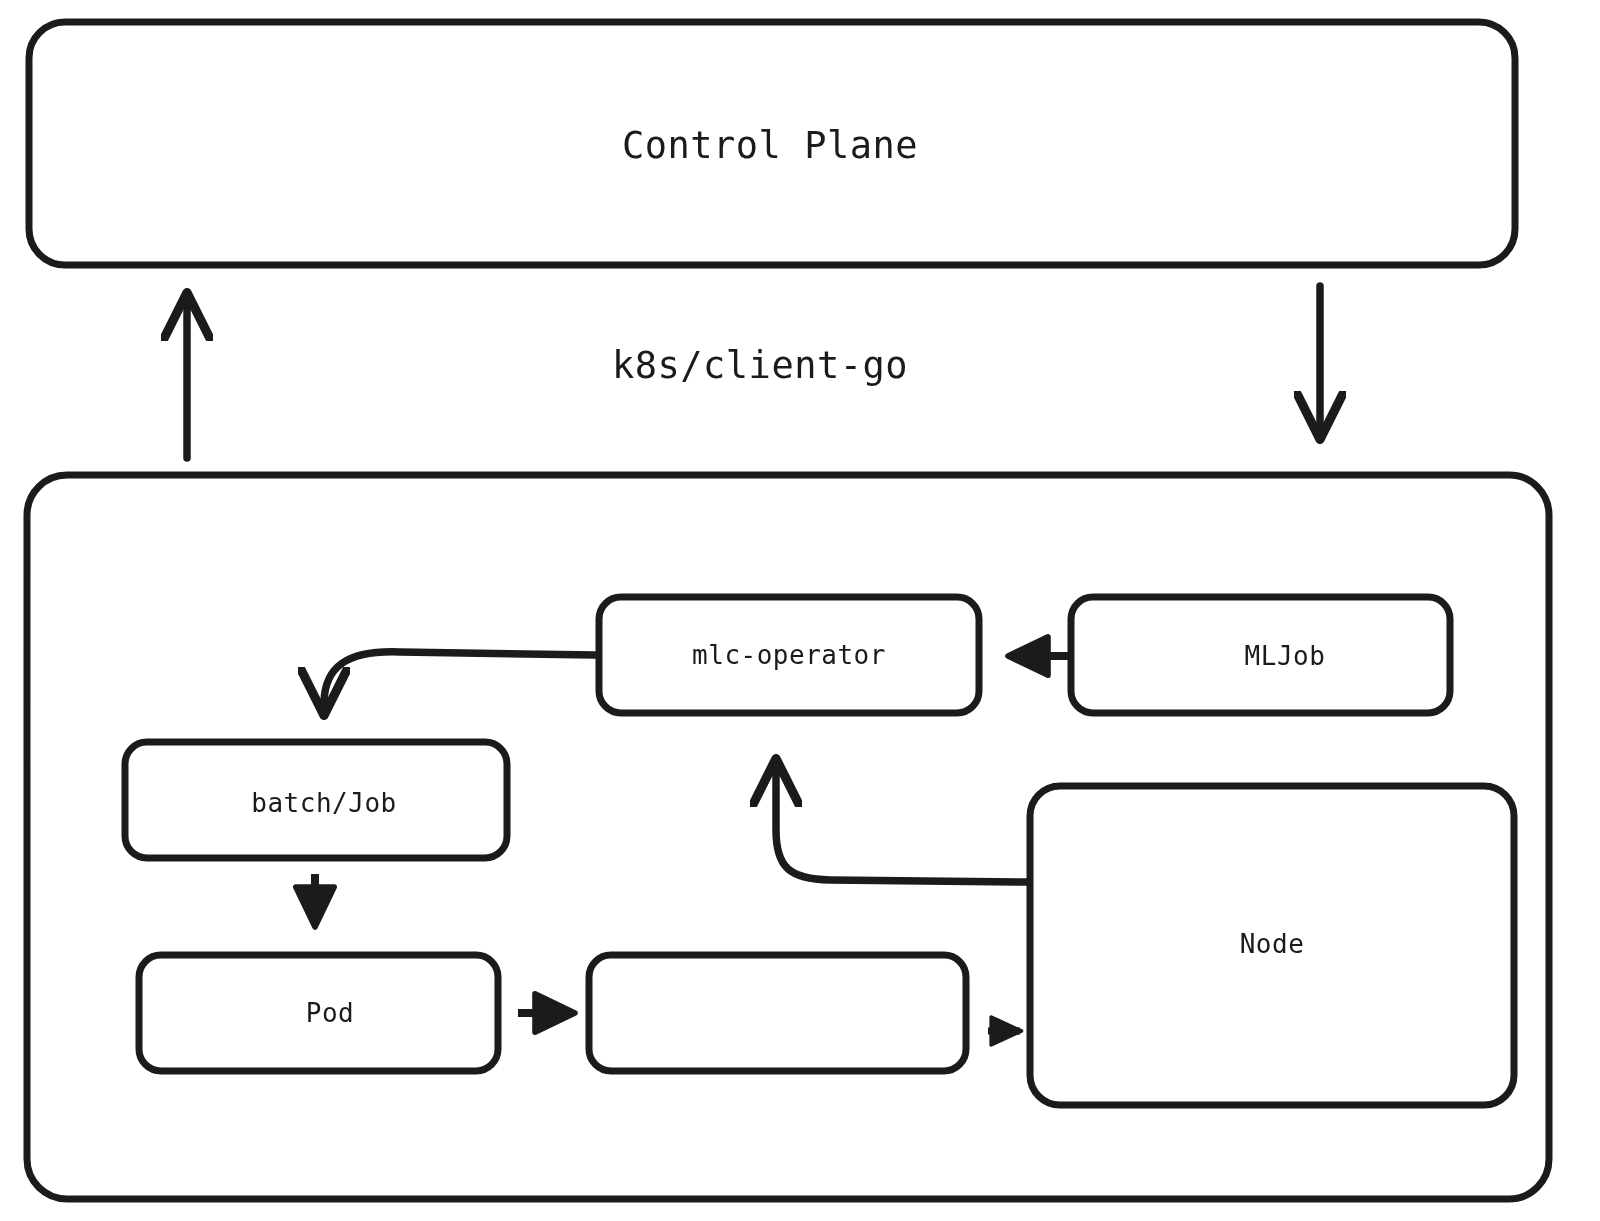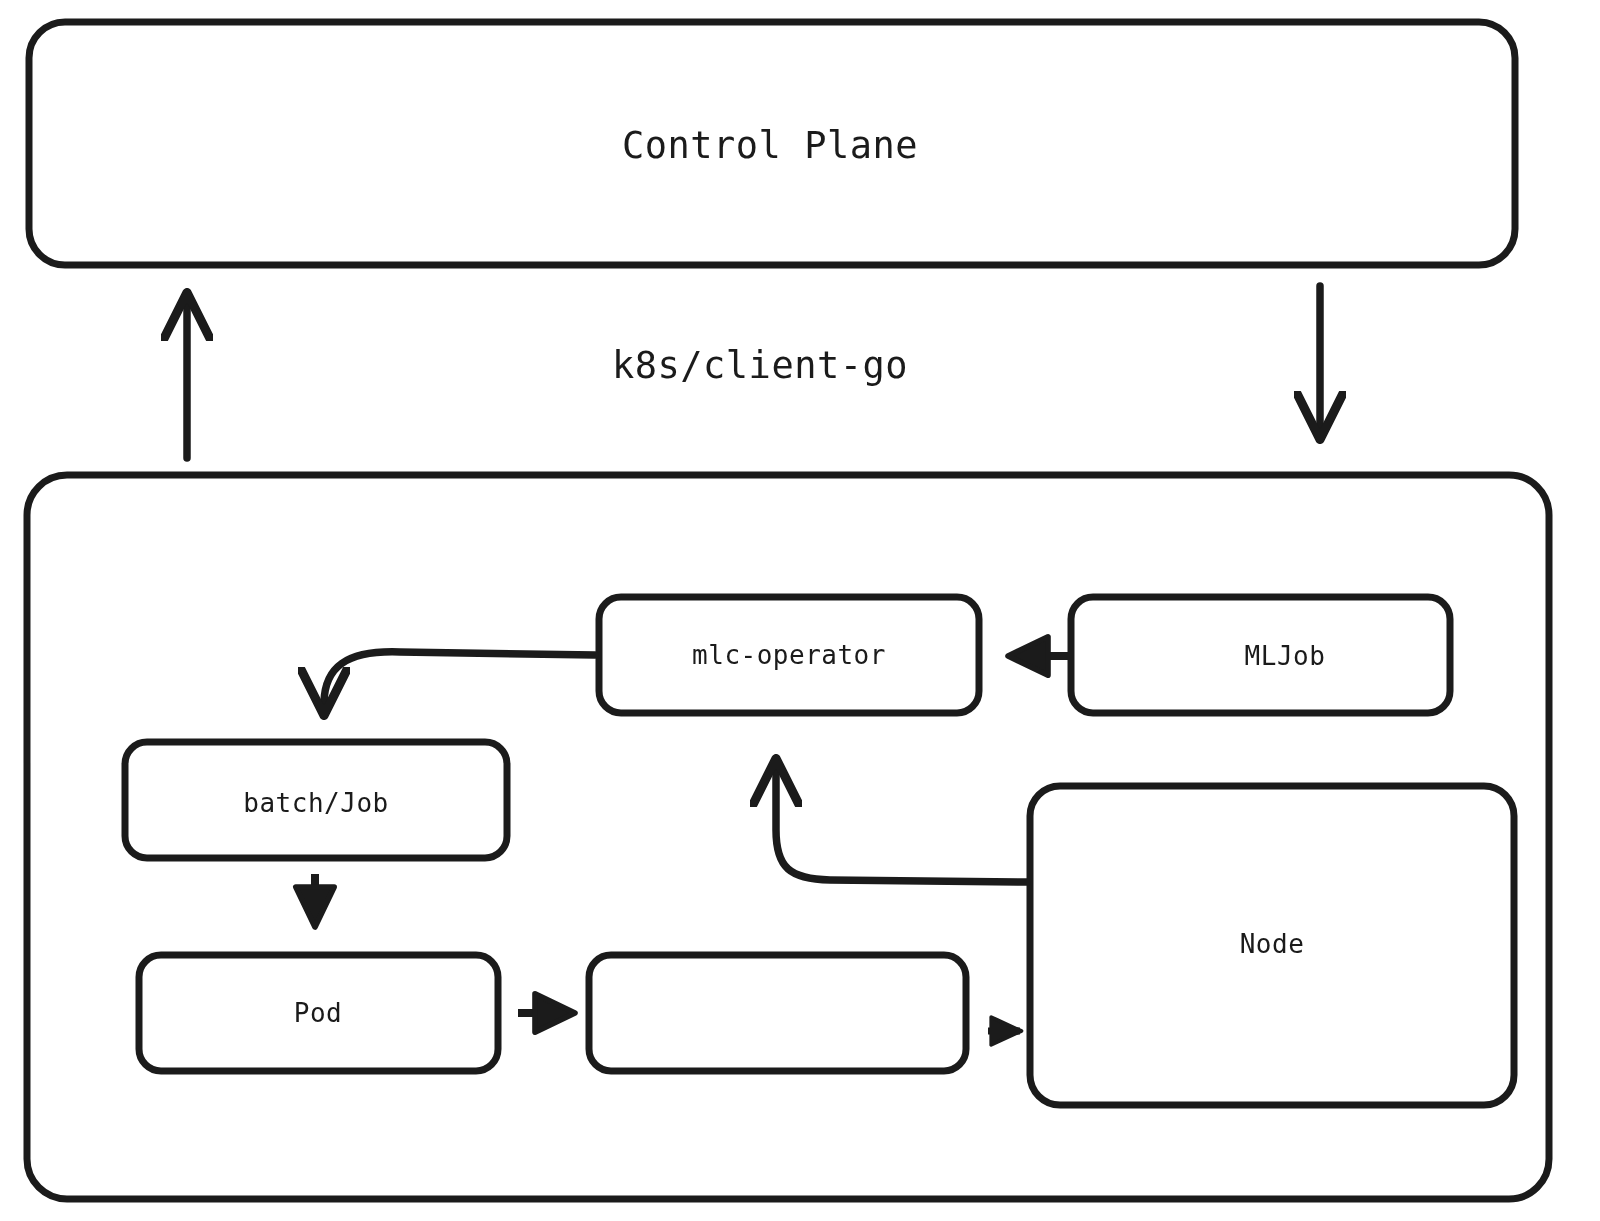--- a/index.html
+++ b/index.html
@@ -132,20 +132,20 @@
 
   <div class="node-label plane-title" style="left:770px; top:145px;">Control Plane</div>
 
 
   <div class="node-label edge-label" style="left:760px; top:365px;">k8s/client-go</div>
 
   <div class="node-label box-label" style="left:789px; top:655px;">mlc-operator</div>
 
   <div class="node-label box-label" style="left:1261px; top:656px;margin-left:24px;">MLJob</div>
 
-  <div class="node-label box-label" style="left:316px; top:803px;">batch/Job</div>
+  <div class="node-label box-label" style="left:324px; top:803px;">batch/Job</div>
 
-  <div class="node-label box-label" style="left:318px; top:1013px;">Pod</div>
+  <div class="node-label box-label" style="left:330px; top:1013px;">Pod</div>
 
 
   <div class="node-label box-label" style="left:1272px; top:944px;">Node</div>
 
 </div>
 
 </body></html>

